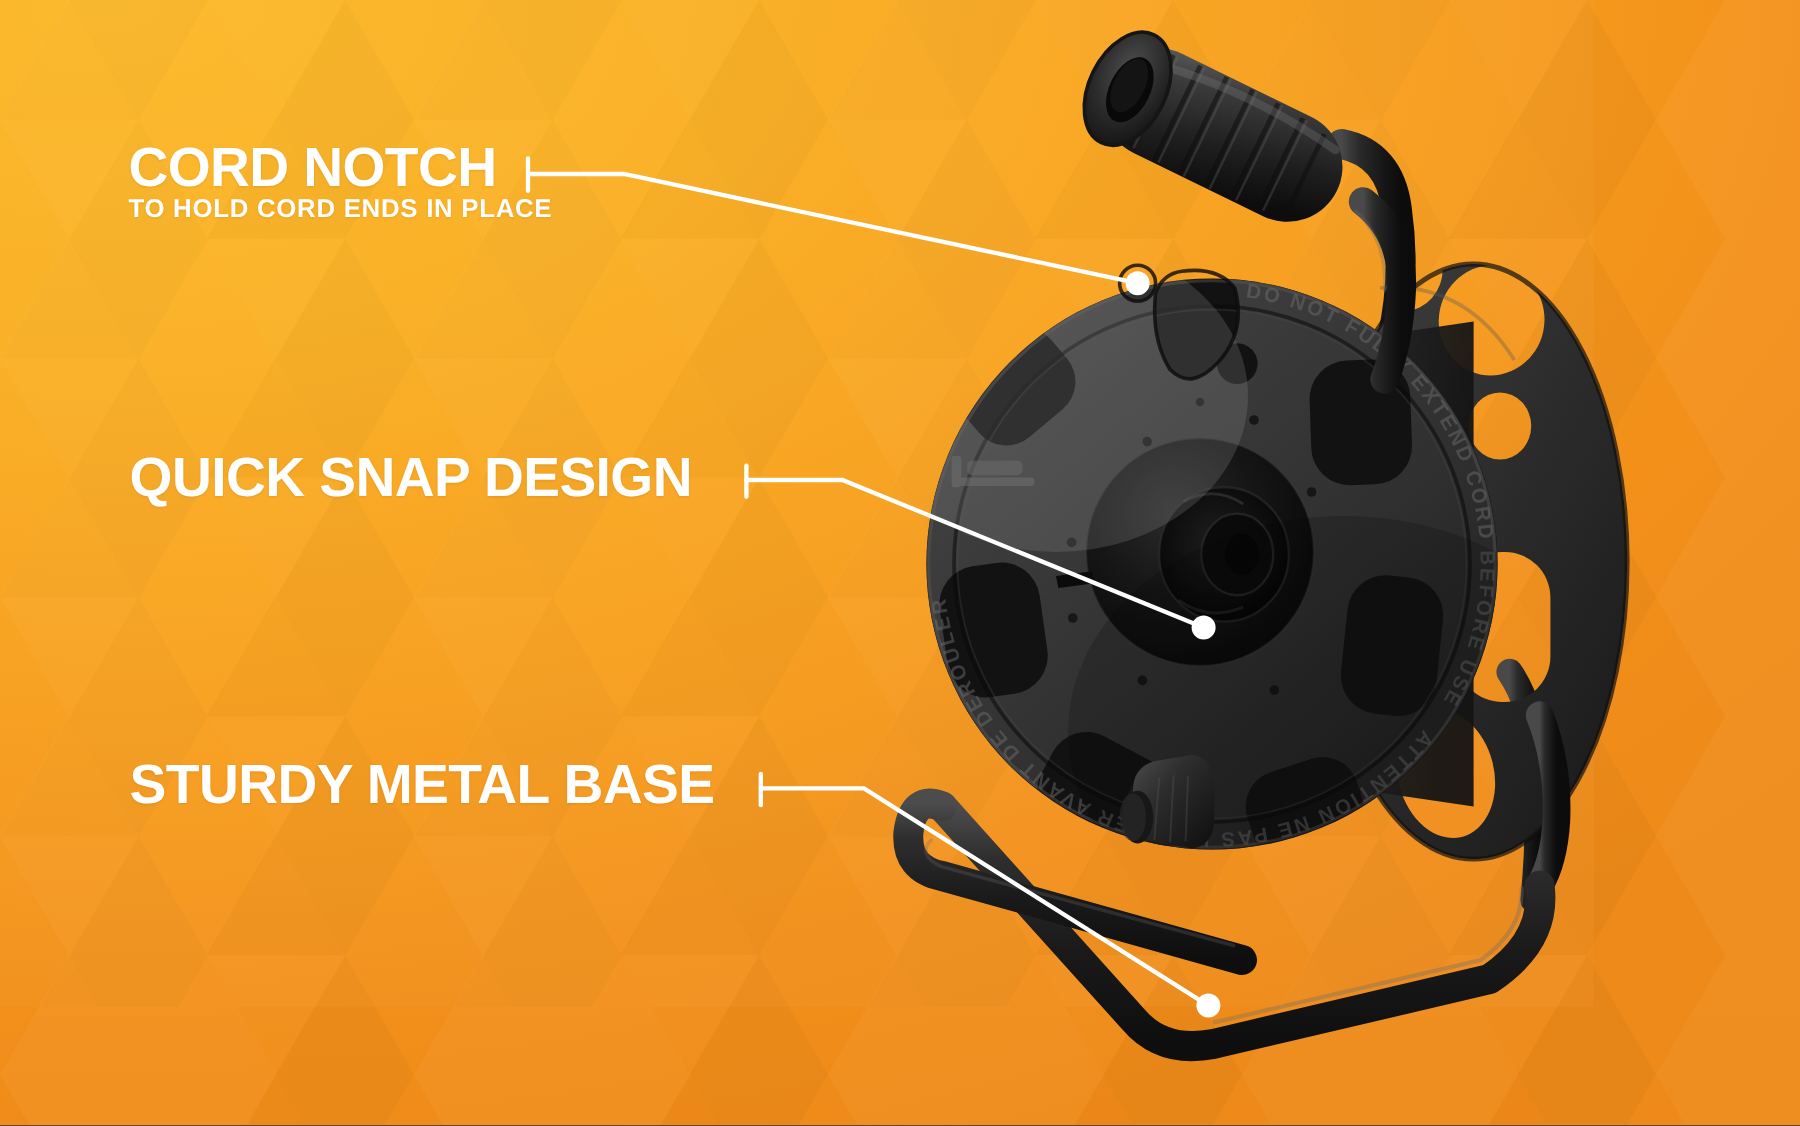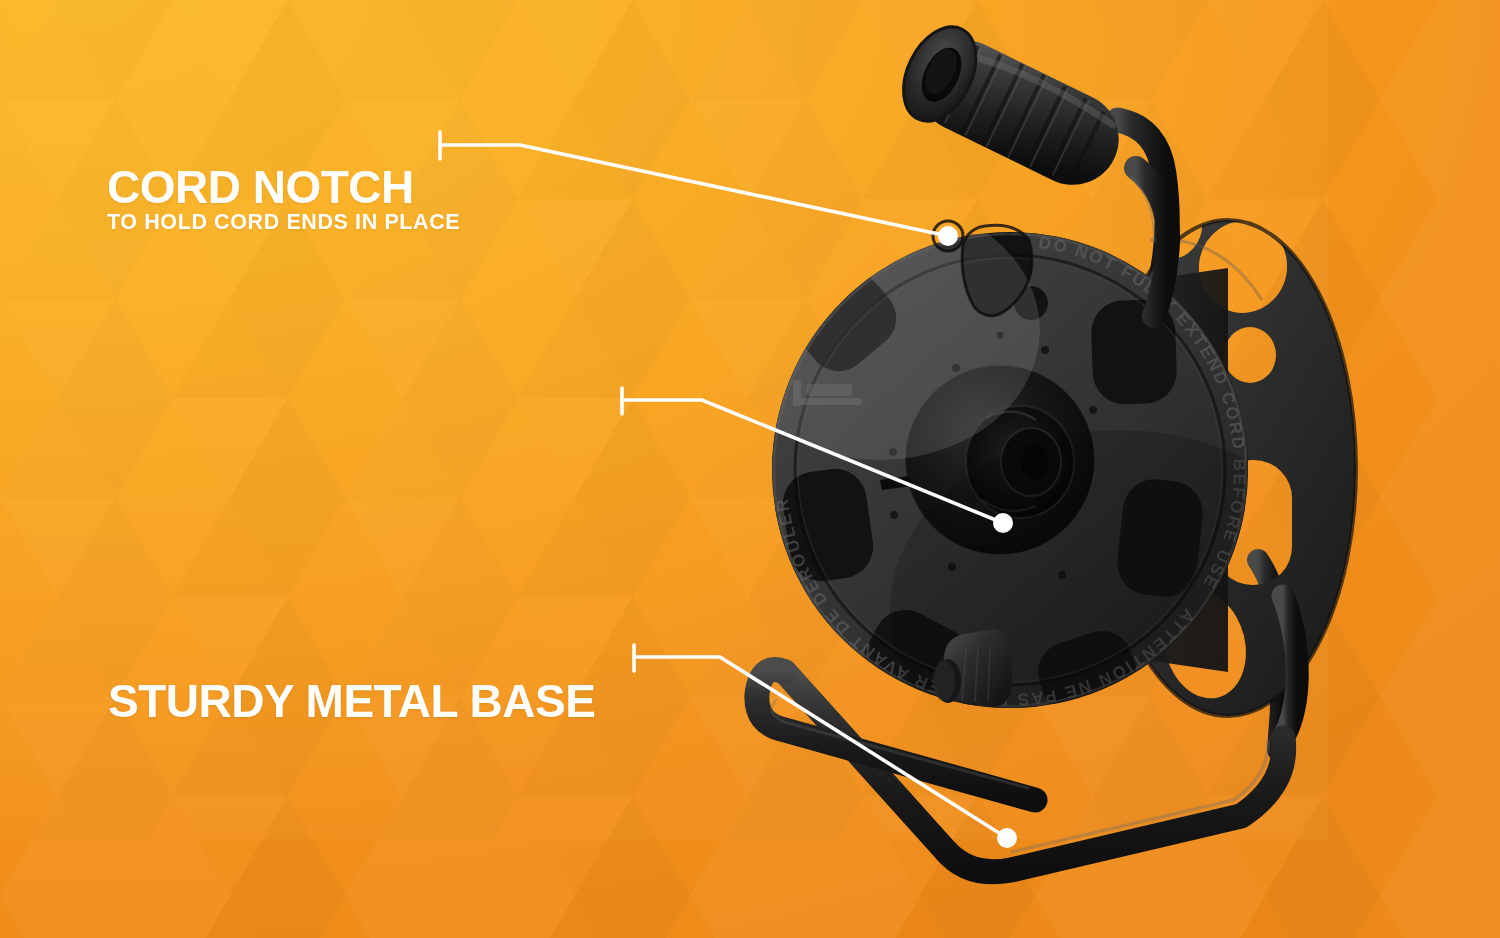--- a/index.html
+++ b/index.html
@@ -15,21 +15,20 @@
   #hexlayer{position:absolute;inset:0;opacity:.9;}
   #hexlayer svg{display:block;width:100%;height:100%;}
 
   
   .callout{position:absolute;color:#fff;}
   .callout .c-title{
     font-weight:bold;font-style:normal;
     font-size:46px;line-height:46px;letter-spacing:-0.5px;
     text-transform:uppercase;white-space:nowrap;
     text-shadow:0 1px 2px rgba(150,85,0,.18);
-    margin-top:48px;
   }
   .callout .c-sub{
     font-weight:bold;font-size:21.5px;line-height:24px;
     letter-spacing:.6px;text-transform:uppercase;white-space:nowrap;
     margin-top:0;
     text-shadow:0 1px 2px rgba(150,85,0,.16);
   }
   #callout-1{left:107px;top:116px;}
   #callout-2{left:108px;top:374px;}
   #callout-3{left:108px;top:630px;text-align:right;}
@@ -325,19 +324,20 @@
       <circle cx="1007" cy="838" r="10"></circle>
     </g>
   </svg>
 
   <div class="callout" id="callout-1">
     <div class="c-title">CORD NOTCH</div>
     <div class="c-sub">TO HOLD CORD ENDS IN PLACE</div>
   </div>
 
   <div class="callout" id="callout-2">
+    <div class="c-title">QUICK SNAP DESIGN</div>
   </div>
 
   <div class="callout" id="callout-3">
     <div class="c-title">STURDY METAL BASE</div>
   </div>
 
 </div>
 
 </body></html>

